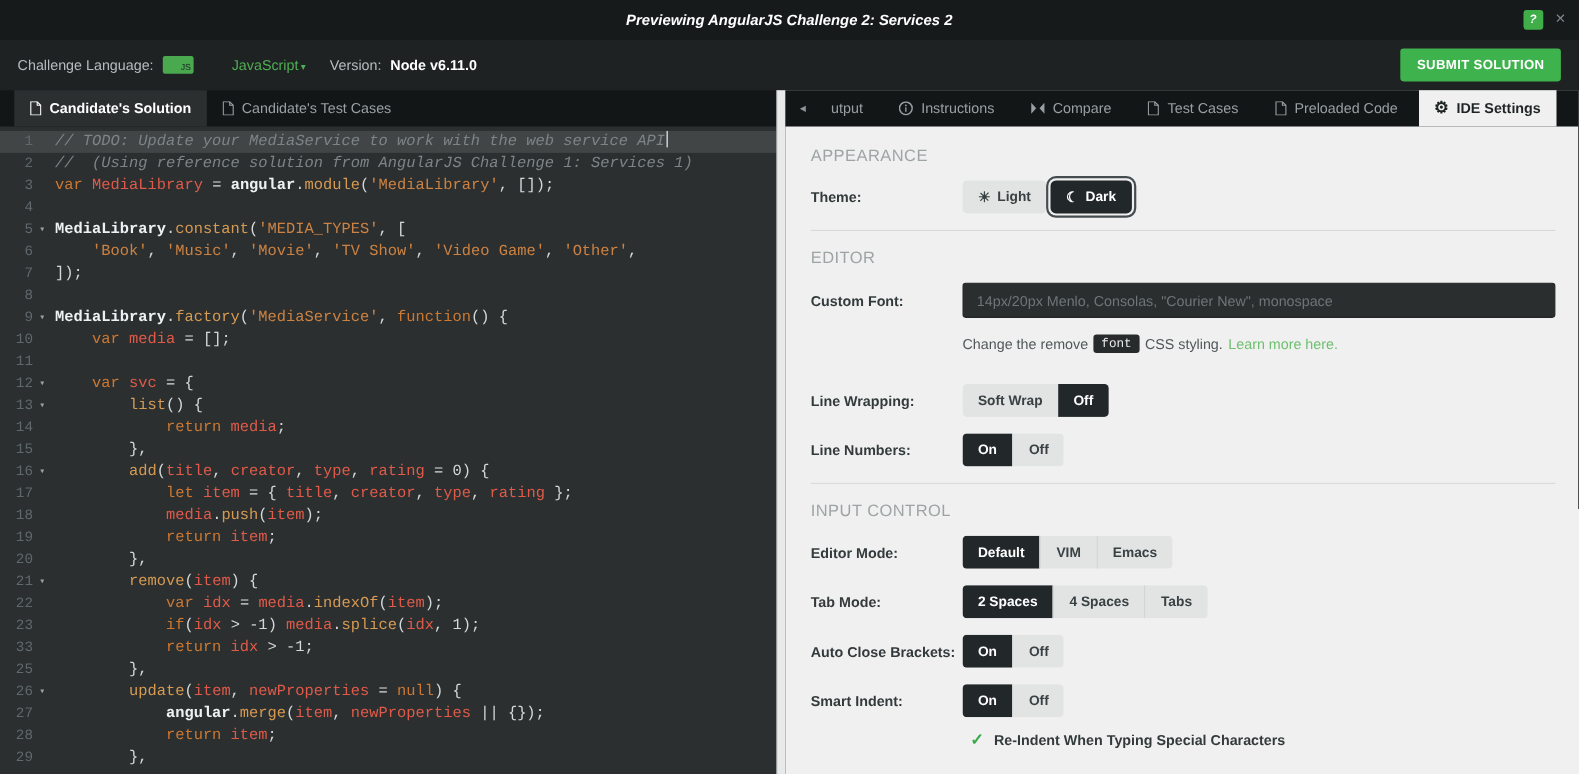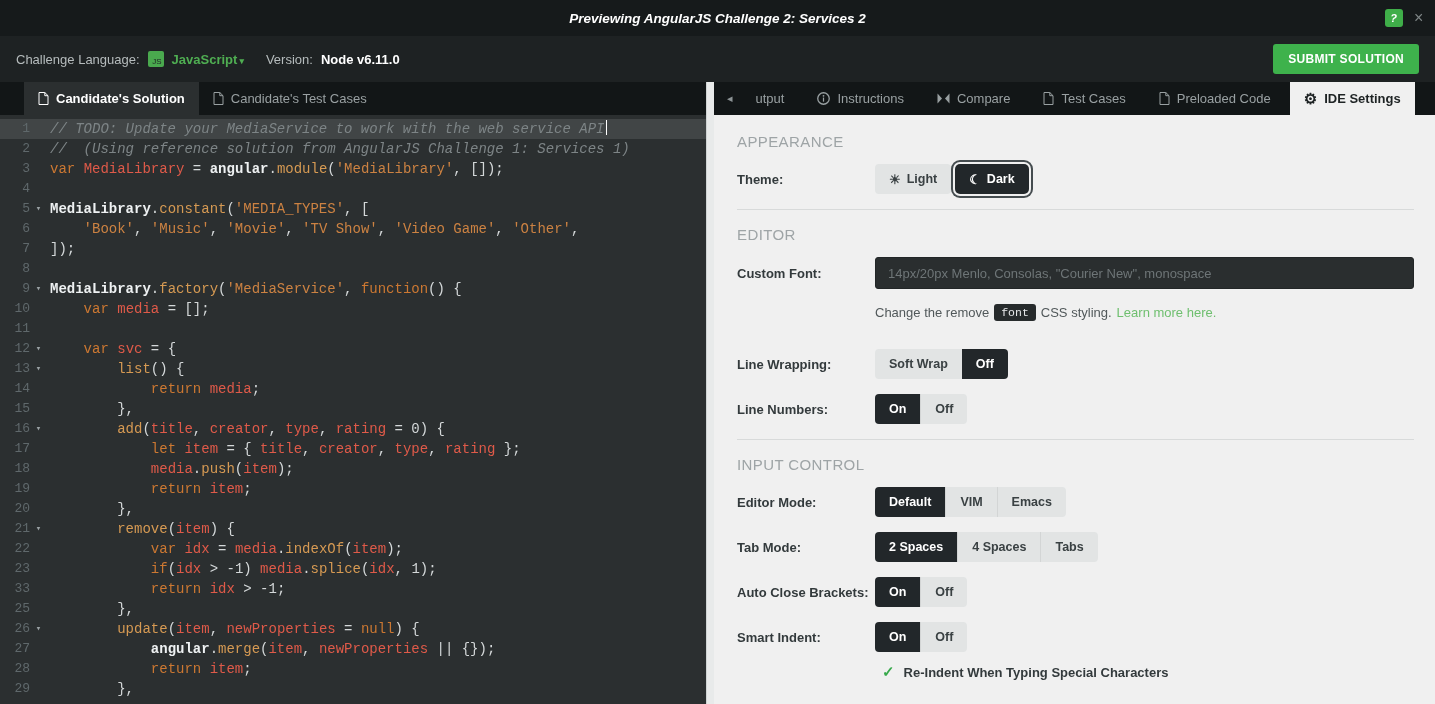--- a/index.html
+++ b/index.html
@@ -10,35 +10,35 @@
   
   .titlebar { flex:0 0 36px; background:#161a1b; position:relative; display:flex; align-items:center;font-style:italic; }
   .titlebar .title { position:absolute; left:0; right:0; text-align:center; color:#ffffff; font-weight:bold; font-size:13.5px; }
   .title-actions { position:absolute; right:12px; display:flex; align-items:center; gap:11px; }
   .help-badge { width:18px; height:18px; background:#3fae49; color:#fff; border-radius:3px; font-size:11px; font-weight:bold; display:flex; align-items:center; justify-content:center; }
   .close-x { color:#7f8687; font-size:16px; line-height:1; }
 
   
   .toolbar { flex:0 0 46px; background:#1e2223; display:flex; align-items:center; padding:0 16px; gap:8px; }
   .tb-label { color:#b6bcbd; font-size:13px; }
-  .js-icon { width:16px; height:16px; background:#4aa94e; border-radius:2px; color:#1e2223; font-size:8px; font-weight:normal; display:flex; align-items:flex-end; justify-content:flex-end; padding:1px 2px; }
-  .lang { color:#4fae52; font-size:13px; font-weight:bold; }
+  .js-icon { width:28px; height:16px; background:#4aa94e; border-radius:2px; color:#1e2223; font-size:8px; font-weight:normal; display:flex; align-items:flex-end; justify-content:flex-end; padding:1px 2px; }
+  .lang { color:#4fae52; font-size:13px; font-weight:normal;margin-left:27px; }
   .caret { color:#4fae52; font-size:9px; margin-left:2px; }
   .ver-label { margin-left:14px; }
   .version { color:#ffffff; font-size:13px; font-weight:bold; }
   .submit-btn { margin-left:auto; background:#3eb24c; border:none; color:#fff; font-family:inherit; font-weight:bold; font-size:12px; letter-spacing:.3px; padding:8px 15px; border-radius:3px; }
 
   
   .main { flex:1; display:flex; min-height:0; }
   .left-pane { flex:0 0 706px; display:flex; flex-direction:column; background:#2b2f30; min-width:0; }
   .splitter { flex:0 0 8px; background:#e8eaea; border-left:1px solid #cfd3d3; }
   .right-pane { flex:1; display:flex; flex-direction:column; background:#f0f0f0; min-width:0; }
 
   
-  .tabbar { flex:0 0 33px; background:#121617; display:flex; align-items:stretch; padding-left:24px; }
+  .tabbar { flex:0 0 33px; background:#121617; display:flex; align-items:stretch; padding-left:13px; }
   .tab { display:flex; align-items:center; gap:7px; padding:0 14px; font-size:13px; color:#99a0a2; white-space:nowrap; }
   .tab.active-dark { background:#2b2f30; color:#ffffff; font-weight:bold; }
   .tab.active-light { background:#f0f0f0; color:#1e2324; font-weight:bold; }
   .tabbar.right { padding-left:0; }
   .tabbar.right .tab { margin-left:5px; }
   .tab-icon { display:flex; align-items:center; }
   .collapse { align-self:center; color:#8d9496; font-size:11px; padding:0 4px 0 13px; }
 
   
   .editor { flex:1; overflow:hidden; padding-top:4px; font-family:"Liberation Mono", monospace; font-size:14px; line-height:20px; }

